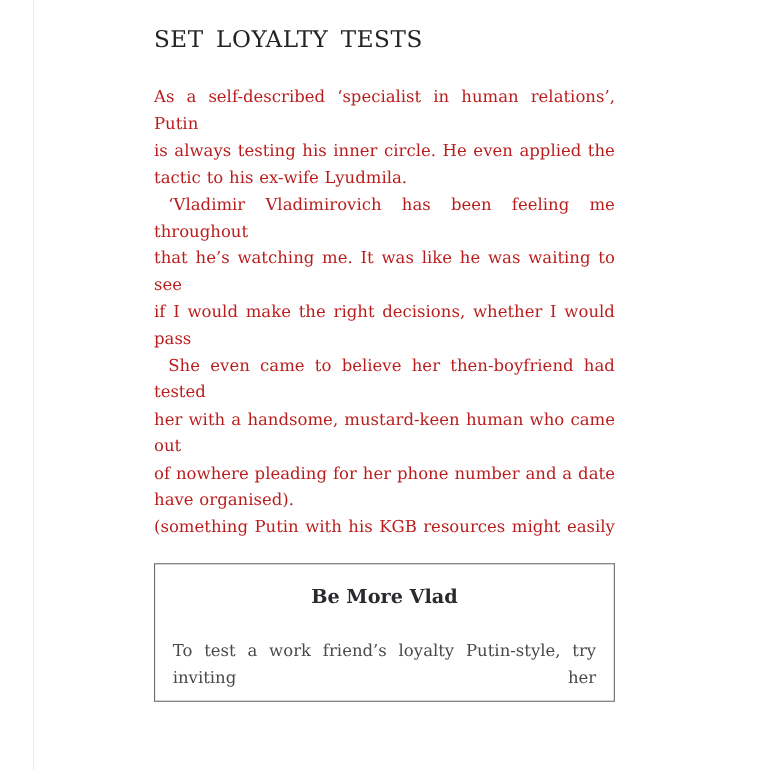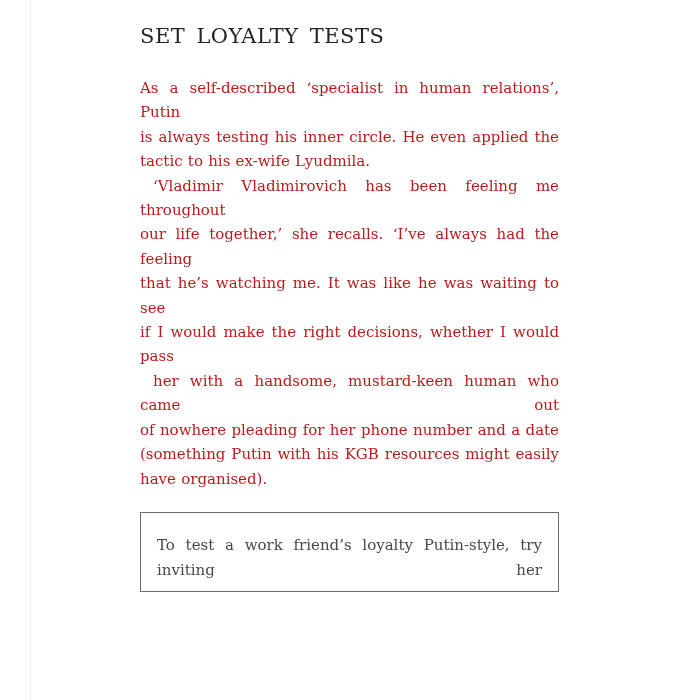--- a/index.html
+++ b/index.html
@@ -77,31 +77,32 @@
     <h1 class="chapter-heading">SET LOYALTY TESTS</h1>
 
     <div class="para">
         <div class="line">As a self-described ‘specialist in human relations’, Putin</div>
         <div class="line">is always testing his inner circle. He even applied the</div>
         <div class="line last">tactic to his ex-wife Lyudmila.</div>
       </div>
 
     <div class="para indented">
         <div class="line">‘Vladimir Vladimirovich has been feeling me throughout</div>
-        <div class="line">our life together,’ she recalls. ‘I’ve always had the feeling</div>
         <div class="line">that he’s watching me. It was like he was waiting to see</div>
         <div class="line">if I would make the right decisions, whether I would pass</div>
       </div>
 
     <div class="para indented">
+        <div class="line">She even came to believe her then-boyfriend had tested</div>
         <div class="line">her with a handsome, mustard-keen human who came out</div>
         <div class="line">of nowhere pleading for her phone number and a date</div>
+        <div class="line last">have organised).</div>
         <div class="line">(something Putin with his KGB resources might easily</div>
-        <div class="line last">have organised).</div>
       </div>
 
     <div class="tipbox">
+      <div class="tipbox-title">Be More Vlad</div>
       <div class="tipbox-body">
           <div class="line">To test a work friend’s loyalty Putin-style, try inviting her</div>
         </div>
     </div>
   </div>
 </div>
 
 </body></html>

